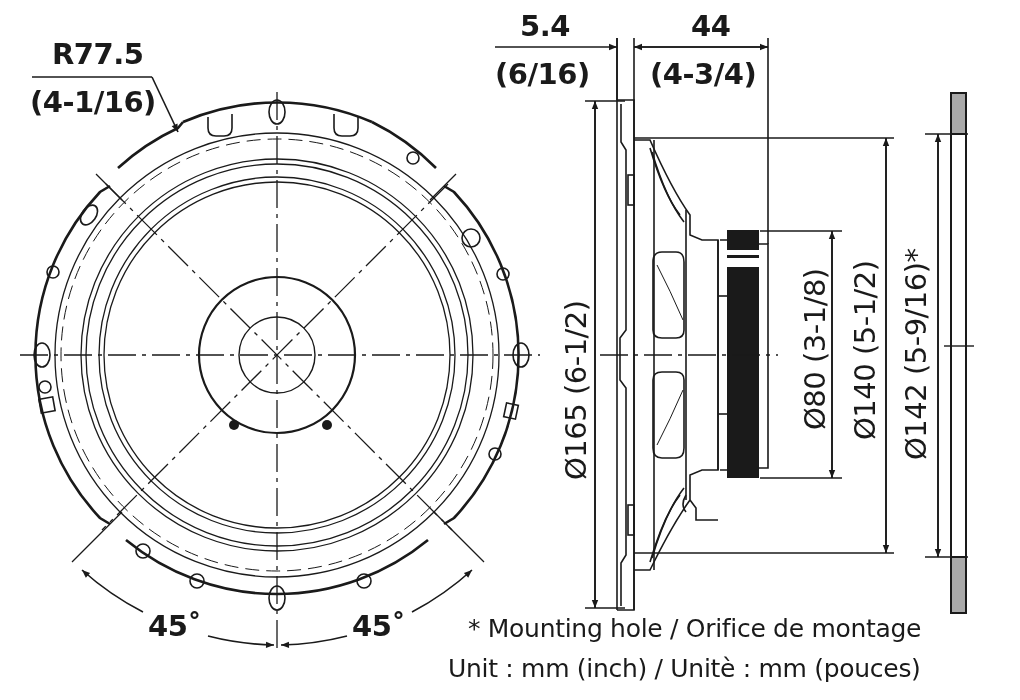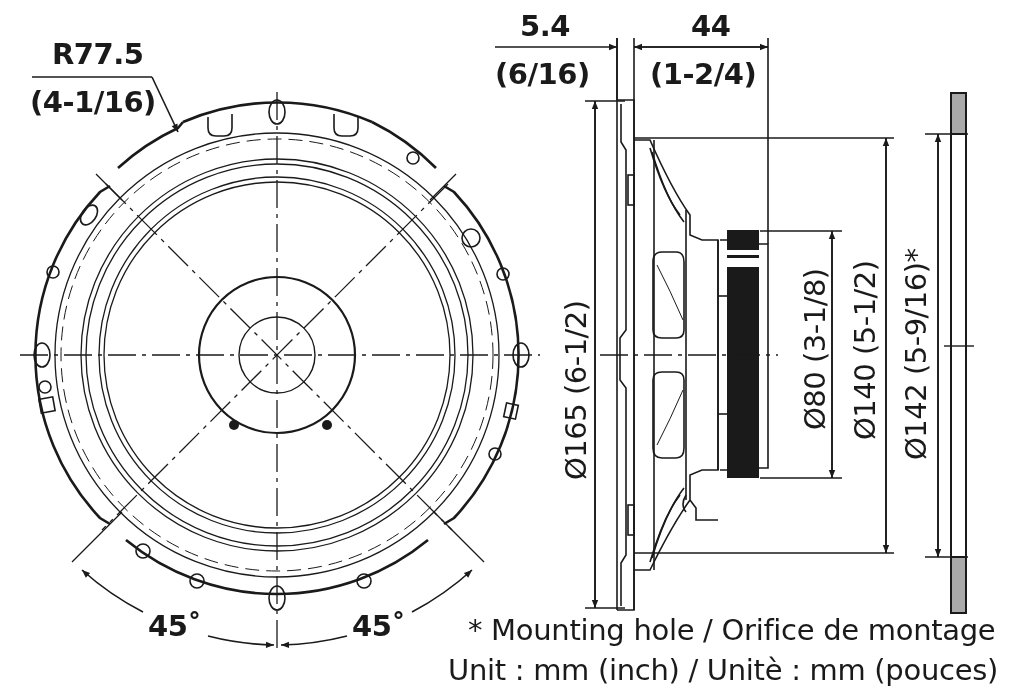--- a/index.html
+++ b/index.html
@@ -2,21 +2,21 @@
 <html><head>
 <meta charset="utf-8">
 <style>
   html, body { margin: 0; padding: 0; background: #ffffff; }
   body { width: 1020px; height: 700px; position: relative; overflow: hidden;
          font-family: "DejaVu Sans", sans-serif; color: #1a1a1a; }
   svg { position: absolute; left: 0; top: 0; }
   .lbl { position: absolute; font-size: 29px; line-height: 1; white-space: nowrap; color: #1a1a1a; letter-spacing: -0.5px; font-weight: bold; }
   .vlbl { position: absolute; font-size: 29px; line-height: 1; white-space: nowrap; color: #1a1a1a;
           transform-origin: left top; transform: rotate(-90deg); letter-spacing: -0.5px; }
-  .note { position: absolute; font-size: 29px; line-height: 1; white-space: nowrap; color: #1a1a1a; letter-spacing: -0.3px; }
+  .note { position: absolute; font-size: 25px; line-height: 1; white-space: nowrap; color: #1a1a1a; letter-spacing: -0.3px; }
 </style>
 </head>
 <body>
 
 <svg width="1020" height="700" viewBox="0 0 1020 700">
   <defs>
     <marker id="arr" viewBox="0 0 10 10" refX="10" refY="5" markerWidth="10" markerHeight="8" orient="auto-start-reverse" markerUnits="userSpaceOnUse">
       <path d="M0,1 L10,5 L0,9 z" fill="#1a1a1a"></path>
     </marker>
   </defs>
@@ -185,21 +185,21 @@
 </svg>
 
 <div class="lbl" style="left:52px; top:40px;">R77.5</div>
 <div class="lbl" style="left:30px; top:88px;">(4-1/16)</div>
 <div class="lbl" style="left:148px; top:612px;">45˚</div>
 <div class="lbl" style="left:352px; top:612px;">45˚</div>
 
 <div class="lbl" style="left:520px; top:12px;">5.4</div>
 <div class="lbl" style="left:495px; top:60px;">(6/16)</div>
 <div class="lbl" style="left:691px; top:12px;">44</div>
-<div class="lbl" style="left:650px; top:60px;">(1-2/4)</div>
+<div class="lbl" style="left:650px; top:60px;">(4-3/4)</div>
 
 <div class="vlbl" style="left:562px; top:480px;">Ø165 (6-1/2)</div>
 <div class="vlbl" style="left:801px; top:430px;">Ø80 (3-1/8)</div>
 <div class="vlbl" style="left:851px; top:440px;">Ø140 (5-1/2)</div>
 <div class="vlbl" style="left:902px; top:460px;">Ø142 (5-9/16)*</div>
 
 <div class="note" style="left:468px; top:616px;">* Mounting hole / Orifice de montage</div>
 <div class="note" style="left:448px; top:656px;">Unit : mm (inch) / Unitè : mm (pouces)</div>
 
 </body></html>

